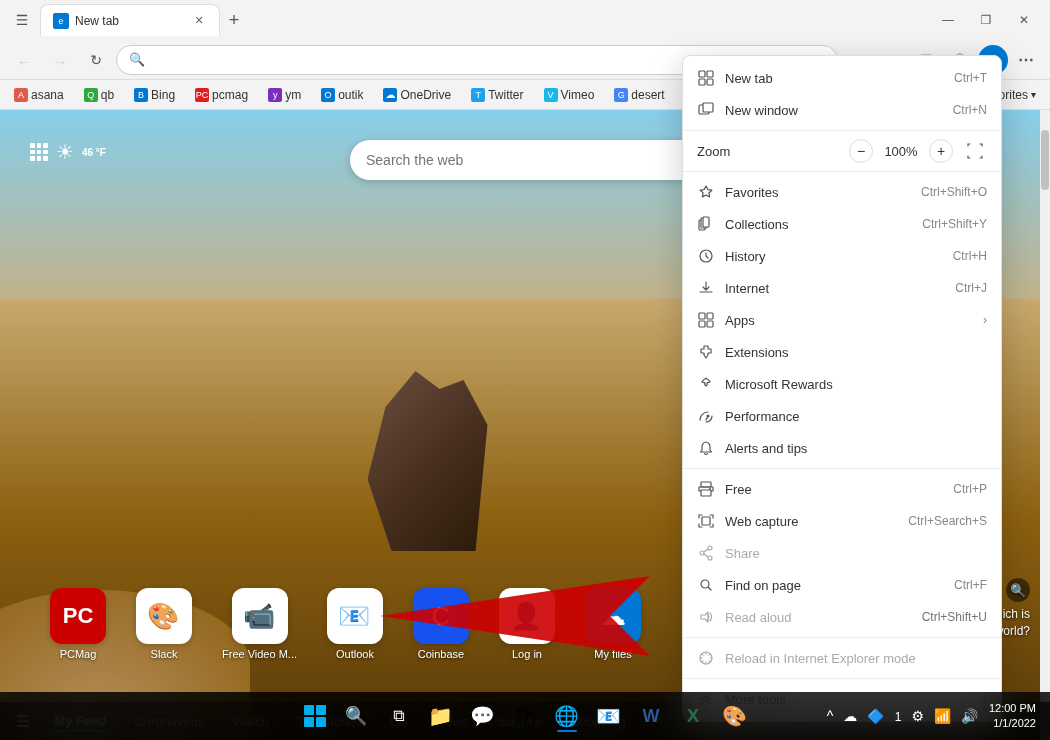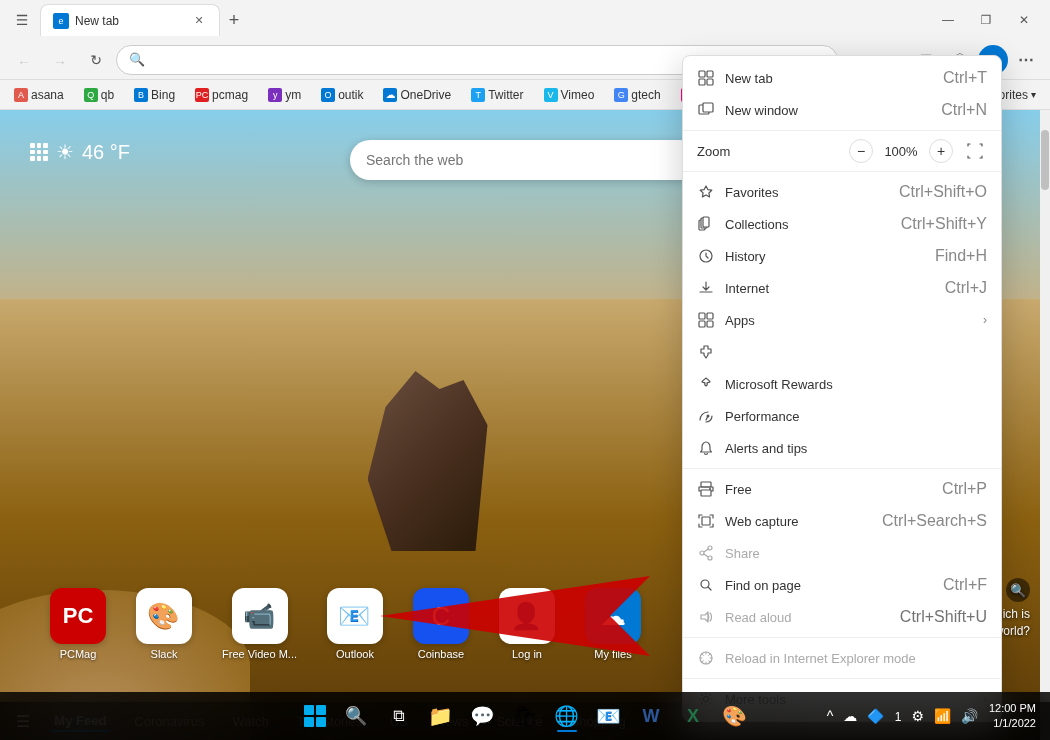--- a/index.html
+++ b/index.html
@@ -366,21 +366,21 @@
       font-size: 14px;
       color: #555;
       flex-shrink: 0;
     }
 
     .menu-item-label {
       flex: 1;
     }
 
     .menu-item-shortcut {
-      font-size: 16px;
+      font-size: 12px;
       color: #888;
       margin-left: auto;
     }
 
     .menu-item-arrow {
       font-size: 12px;
       color: #888;
     }
 
     .menu-divider {
@@ -593,21 +593,21 @@
     <div class="bookmark-item">
       <div class="bookmark-icon" style="background:#1da1f2; color:white;">T</div>
       <span>Twitter</span>
     </div>
     <div class="bookmark-item">
       <div class="bookmark-icon" style="background:#1ab7ea; color:white;">V</div>
       <span>Vimeo</span>
     </div>
     <div class="bookmark-item">
       <div class="bookmark-icon" style="background:#4285f4; color:white;">G</div>
-      <span>gtech</span>
+      <span>desert</span>
     </div>
     <div class="bookmark-item">
       <div class="bookmark-icon" style="background:#ff0084; color:white;">f</div>
       <span>flikr</span>
     </div>
     <div style="margin-left:auto;">
       <div class="bookmark-item">
         <span>Favorites</span>
         <span style="font-size:10px;">▾</span>
       </div>
@@ -629,21 +629,21 @@
         <div style="background:white;border-radius:1px;"></div>
         <div style="background:white;border-radius:1px;"></div>
         <div style="background:white;border-radius:1px;"></div>
         <div style="background:white;border-radius:1px;"></div>
         <div style="background:white;border-radius:1px;"></div>
         <div style="background:white;border-radius:1px;"></div>
         <div style="background:white;border-radius:1px;"></div>
         <div style="background:white;border-radius:1px;"></div>
       </div>
       <span style="font-size:20px;">☀</span>
-      <span style="font-size:20px; font-weight:400;">
+      <span style="font-size:10px; font-weight:700;">
         <span>46</span>
         <span>°F</span>
       </span>
     </div>
 
     <div class="search-overlay">
       <div class="search-bar">
         <input type="text" style="font-size: 14px;" placeholder="Search the web">
       </div>
     </div>
@@ -793,21 +793,21 @@
   </div>
 
   <div class="menu-item">
     <div class="menu-item-icon">
       <svg width="16" height="16" viewBox="0 0 16 16" fill="none">
           <circle cx="8" cy="8" r="6" stroke="#555" stroke-width="1.2"></circle>
           <path d="M8 5v3l2 2" stroke="#555" stroke-width="1.2" stroke-linecap="round"></path>
         </svg>
     </div>
     <span class="menu-item-label">History</span>
-    <span class="menu-item-shortcut">Find+H</span>
+    <span class="menu-item-shortcut">Ctrl+H</span>
   </div>
 
   <div class="menu-item">
     <div class="menu-item-icon">
       <svg width="16" height="16" viewBox="0 0 16 16" fill="none">
           <path d="M8 2v8M5 7l3 3 3-3M2 12h12" stroke="#555" stroke-width="1.2" stroke-linecap="round" stroke-linejoin="round"></path>
         </svg>
     </div>
     <span class="menu-item-label">Internet</span>
     <span class="menu-item-shortcut">Ctrl+J</span>
@@ -825,20 +825,21 @@
     <span class="menu-item-label">Apps</span>
     <span class="menu-item-arrow">›</span>
   </div>
 
   <div class="menu-item">
     <div class="menu-item-icon">
       <svg width="16" height="16" viewBox="0 0 16 16" fill="none">
           <path d="M6 2h4v3h3v4h-3v2l-2 3-2-3V9H3V5h3z" stroke="#555" stroke-width="1.2" stroke-linejoin="round"></path>
         </svg>
     </div>
+    <span class="menu-item-label">Extensions</span>
   </div>
 
   <div class="menu-item">
     <div class="menu-item-icon">
       <svg width="16" height="16" viewBox="0 0 16 16" fill="none">
           <path d="M8 2c1 1.5 3.5 2 4 4-1 0.5-2 0-3 1 0.5 1 0.5 2-1 3-1.5-1-1.5-2-1-3-1-1-2-0.5-3-1 0.5-2 3-2.5 4-4z" stroke="#555" stroke-width="1.2" stroke-linejoin="round"></path>
         </svg>
     </div>
     <span class="menu-item-label">Microsoft Rewards</span>
   </div>

